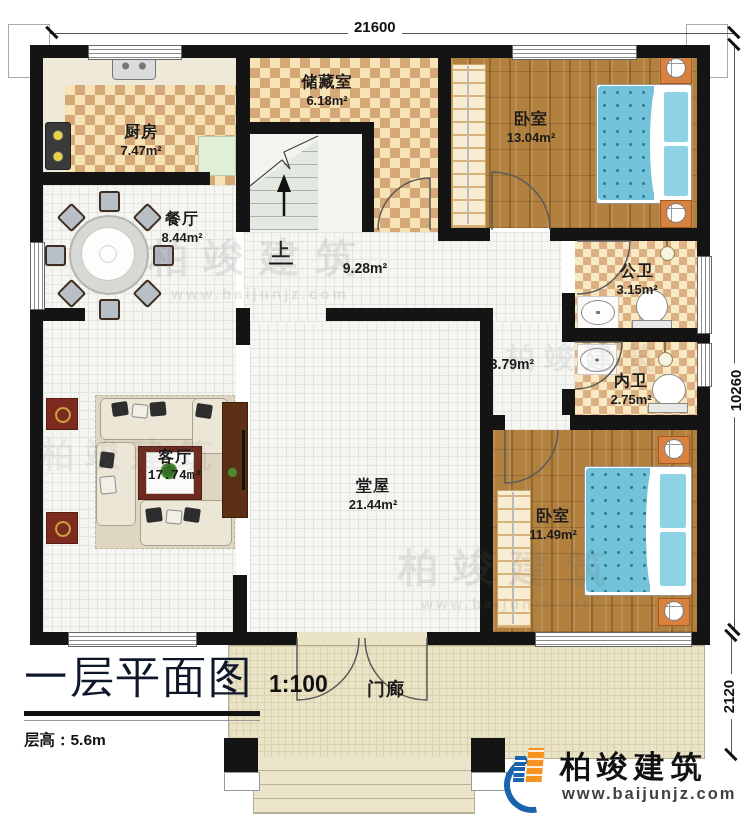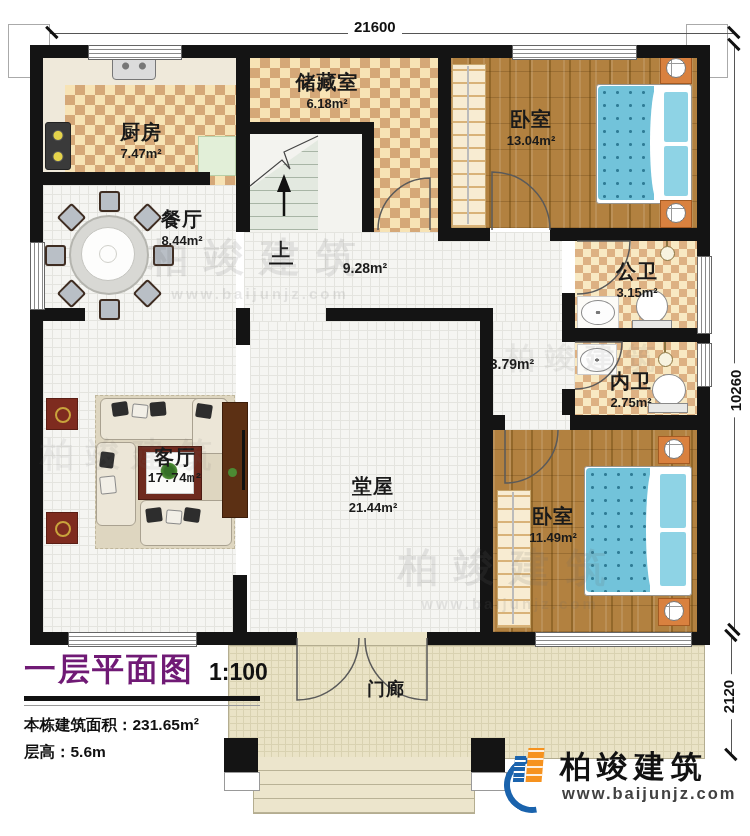--- a/index.html
+++ b/index.html
@@ -15,21 +15,21 @@
   .plainfloor{background:#f3f3ef;}
   .porch{background-color:#eae3c6;background-image:linear-gradient(#d9d2b1 1px,transparent 1px),linear-gradient(90deg,#d9d2b1 1px,transparent 1px);background-size:7px 7px;border:1px solid #b4ad90;}
   .steps{background-color:#ece5cc;background-image:repeating-linear-gradient(0deg,#b9b296 0 1px,transparent 1px 14px);border:1px solid #b4ad90;border-top:none;}
   .wall{background:#141414;z-index:4;}
   .winH{background:#fff;background-image:repeating-linear-gradient(180deg,transparent 0 3px,#8a8a8a 3px 4px);border:1px solid #666;z-index:5;}
   .winV{background:#fff;background-image:repeating-linear-gradient(90deg,transparent 0 3px,#8a8a8a 3px 4px);border:1px solid #666;z-index:5;}
   .floor{z-index:1;}
   .furn{z-index:3;}
   
   .rlabel{z-index:7;transform:translate(-50%,-50%);text-align:center;color:#1a1a1a;white-space:nowrap;}
-  .rname{font-size:20px;font-weight:800;letter-spacing:1px;}
+  .rname{font-size:16px;font-weight:800;letter-spacing:1px;}
   .rarea{font-size:13px;font-weight:700;}
   
   .wardrobe{background-color:#f8ecd2;background-image:repeating-linear-gradient(0deg,rgba(196,140,60,.6) 0 2px,transparent 2px 13px);border:1px solid #c6a56c;}
   .bedframe{background:#fff;border:1.5px solid #98958f;border-radius:3px;}
   .mattress{background-color:#72c3da;background-image:radial-gradient(#2f7c96 1.2px,transparent 1.8px);background-size:13px 13px;border-radius:4px 0 0 4px;}
   .pillow{background:#8ed3e5;border:2px solid #fff;border-radius:4px;}
   .nstand{background:#d9813f;border:1.5px solid #a35a22;}
   .lampcircle{background:#fff;border:1.5px solid #777;border-radius:50%;background-image:linear-gradient(#999 1px,transparent 1px),linear-gradient(90deg,#999 1px,transparent 1px);background-position:center;background-size:100% 52%,52% 100%;background-repeat:no-repeat;}
   .toiletbowl{background:#fff;border:1.5px solid #8a8a8a;border-radius:50%;}
   .toilettank{background:#e8e8e6;border:1px solid #8a8a8a;}
@@ -265,26 +265,25 @@
   <div class="abs tick" style="left:726px;top:43px;"></div>
   <div class="abs tick" style="left:726px;top:628px;"></div>
   <div class="abs dimtext" style="left:709px;top:382px;transform:rotate(-90deg);">10260</div>
   <div class="abs dimline" style="left:731px;top:638px;width:1px;height:119px;"></div>
   <div class="abs tick" style="left:723px;top:634px;"></div>
   <div class="abs tick" style="left:723px;top:753px;"></div>
   <div class="abs dimtext" style="left:706px;top:688px;transform:rotate(-90deg);">2120</div>
 
   <div class="abs" style="left:24px;top:648px;z-index:8;">
     <div style="display:flex;align-items:baseline;gap:15px;">
-      <span style="font-size:32px;font-weight:700;letter-spacing:2px;color:#701a75;">一层平面图</span>
+      <span style="font-size:44px;font-weight:400;letter-spacing:2px;color:#0f172a;">一层平面图</span>
       <span style="font-size:23px;font-weight:700;color:#111;">1:100</span>
     </div>
     <div style="width:236px;height:5px;background:#111;margin-top:4px;"></div>
     <div style="width:236px;height:1px;background:#999;margin-top:4px;margin-bottom:9px;"></div>
-    <div class="statrow"><span>本栋建筑面积：</span><span>231.65m²</span></div>
     <div class="statrow"><span>层高：</span><span>5.6m</span></div>
   </div>
 
   <div class="abs" style="left:502px;top:744px;z-index:8;width:230px;">
     <div class="abs" style="left:2px;top:13px;width:44px;height:44px;border:6px solid #1a63ad;border-top-color:transparent;border-right-color:transparent;border-radius:50%;transform:rotate(35deg);"></div>
     <div class="abs" style="left:12px;top:12px;width:11px;height:26px;background:#1a63ad;background-image:repeating-linear-gradient(0deg,transparent 0 4px,#fff 4px 5.5px);transform:skewX(-5deg);"></div>
     <div class="abs" style="left:25px;top:4px;width:16px;height:34px;background:#f6921e;background-image:repeating-linear-gradient(0deg,transparent 0 6px,rgba(255,255,255,.85) 6px 8px);transform:skewX(-5deg);"></div>
     <div class="abs" style="left:58px;top:2px;font-size:31px;font-weight:900;letter-spacing:6px;color:#111;white-space:nowrap;">柏竣建筑</div>
     <div class="abs" style="left:60px;top:40px;font-size:16.5px;font-weight:700;letter-spacing:2px;color:#414141;white-space:nowrap;">www.baijunjz.com</div>
   </div>

